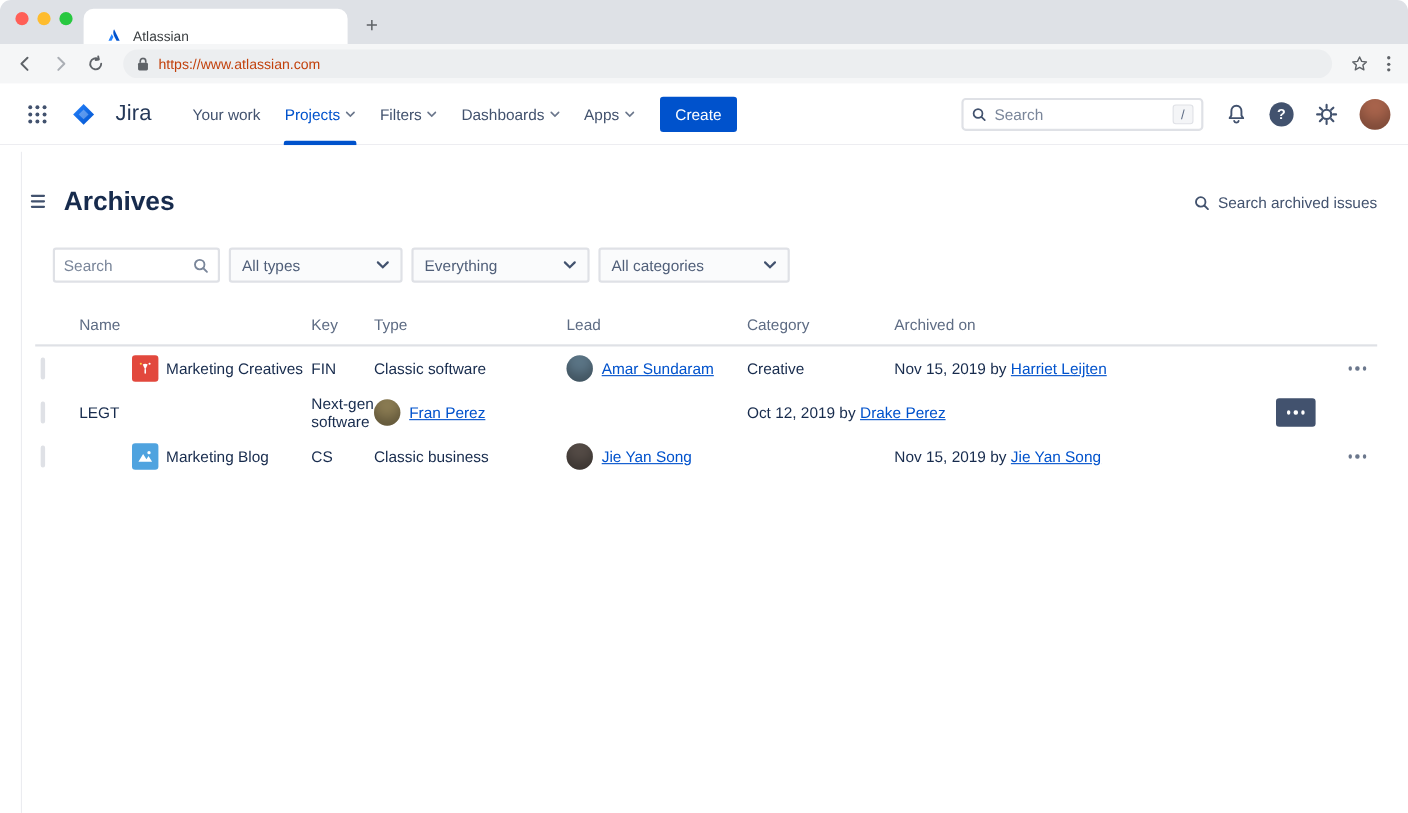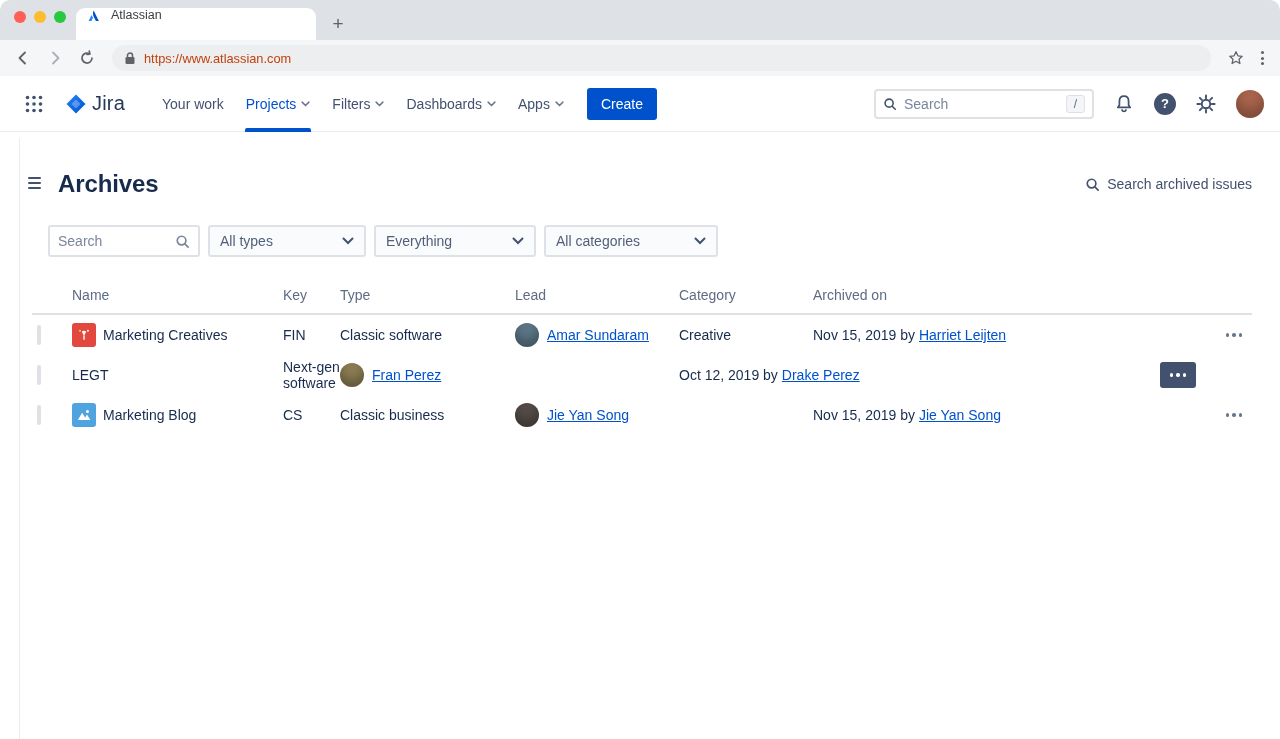--- a/index.html
+++ b/index.html
@@ -9,39 +9,39 @@
     font-size:14px; color:#172B4D; background:#fff; overflow:hidden;
   }
   .window { width:1280px; height:739px; display:flex; flex-direction:column; border-radius:10px 10px 0 0; overflow:hidden; }
 
   
   .tabstrip { height:40px; background:#DEE1E6; display:flex; align-items:flex-end; position:relative; flex:none; }
   .traffic { position:absolute; left:14px; top:11px; display:flex; gap:8px; }
   .light { width:12px; height:12px; border-radius:50%; }
   .light.red { background:#FF5F57; } .light.yellow { background:#FEBC2E; } .light.green { background:#28C840; }
   .tab { width:240px; height:32px; background:#fff; border-radius:9px 9px 0 0; margin-left:76px;
-         display:flex; align-items:flex-start; gap:9px; padding:0 10px; }
+         display:flex; align-items:flex-end; gap:9px; padding:0 20px; }
   .tab-title { font-size:12.5px; color:#3C4043; }
   .newtab { width:28px; height:28px; margin:0 0 2px 8px; display:flex; align-items:center; justify-content:center;
             font-size:19px; color:#5F6368; border-radius:50%; }
   .toolbar { height:36px; background:#F5F6F7; display:flex; align-items:center; padding:0 10px; gap:6px; flex:none; }
   .navbtn { width:26px; height:26px; display:flex; align-items:center; justify-content:center; border-radius:50%;
             font-size:17px; color:#5F6368; }
   .navbtn.disabled { color:#ABAFB5; }
   .omnibox { flex:1; height:26px; background:#ECEEF0; border-radius:13px; display:flex; align-items:center;
              gap:8px; padding:0 12px; margin:0 6px; }
   .url { font-size:12.8px; color:#c2410c; }
   .toolbar .kebab { display:flex; flex-direction:column; gap:2.5px; padding:6px; }
   .toolbar .kebab i { width:3px; height:3px; border-radius:50%; background:#5F6368; }
 
   
   .appnav { height:56px; background:#fff; display:flex; align-items:center; padding:0 16px 0 20px;
             border-bottom:1px solid #EBECF0; flex:none; }
   .gridbtn { margin-right:16px; display:flex; padding:4px; border-radius:4px; }
-  .brand { display:flex; align-items:center; gap:4px; margin-right:26px; }
+  .brand { display:flex; align-items:center; gap:17px; margin-right:26px; }
   .brand-word { font-size:20px; font-weight:500; color:#253858; letter-spacing:.2px; }
   .navitems { display:flex; align-items:center; height:56px; }
   .navitem { position:relative; height:56px; display:flex; align-items:center; gap:5px; padding:0 11px;
              color:#42526E; font-weight:500; cursor:pointer; }
   .navitem.active { color:#0052CC; }
   .navitem.active::after { content:""; position:absolute; left:10px; right:10px; bottom:0; height:4px;
              background:#0052CC; border-radius:2px 2px 0 0; }
   .create-btn { margin-left:12px; background:#0052CC; color:#fff; font-weight:500; font-size:14px;
                 border:none; border-radius:3px; height:32px; padding:0 14px; cursor:pointer; }
   .nav-right { margin-left:auto; display:flex; align-items:center; gap:17px; }
@@ -75,21 +75,21 @@
               align-items:center; justify-content:space-between; padding:0 10px; color:#505F79; cursor:pointer; }
   .dd-types { width:158px; } .dd-everything { width:162px; } .dd-categories { width:174px; }
 
   
   .table { margin-top:26px; }
   .tgrid { display:grid; grid-template-columns:40px 211px 57px 175px 164px 134px 1fr 56px; align-items:center; }
   .thead { height:32px; border-bottom:2px solid #DFE1E6; color:#5E6C84; }
   .thead > div { padding-bottom:6px; }
   .trow { height:40px; }
   .cb { width:15px; height:15px; border:2px solid #DFE1E6; border-radius:3px; background:#FAFBFC; margin-left:5px; cursor:pointer; }
-  .namecell { display:flex; align-items:center; gap:7px; }
+  .namecell { display:flex; align-items:center; gap:7px;margin-left:48px; }
   .proj-icon { width:24px; height:24px; border-radius:3px; display:flex; align-items:center; justify-content:center; flex:none; }
   .leadcell { display:flex; align-items:center; gap:8px; }
   .avatar { width:24px; height:24px; border-radius:50%; flex:none; box-shadow:inset 0 -7px 10px rgba(0,0,0,.28); }
   a.link { color:#0052CC; text-decoration:underline; cursor:pointer; }
   .archcell { display:flex; gap:4px; align-items:center; white-space:nowrap; }
   .rowactions { justify-self:end; }
   .dots-btn { width:36px; height:26px; border-radius:3px; display:flex; align-items:center; justify-content:center;
               gap:3px; cursor:pointer; border:none; background:transparent; }
   .dots-btn i { width:3.5px; height:3.5px; border-radius:50%; background:#6B778C; }
   .dots-btn.active i { background:#fff; }

